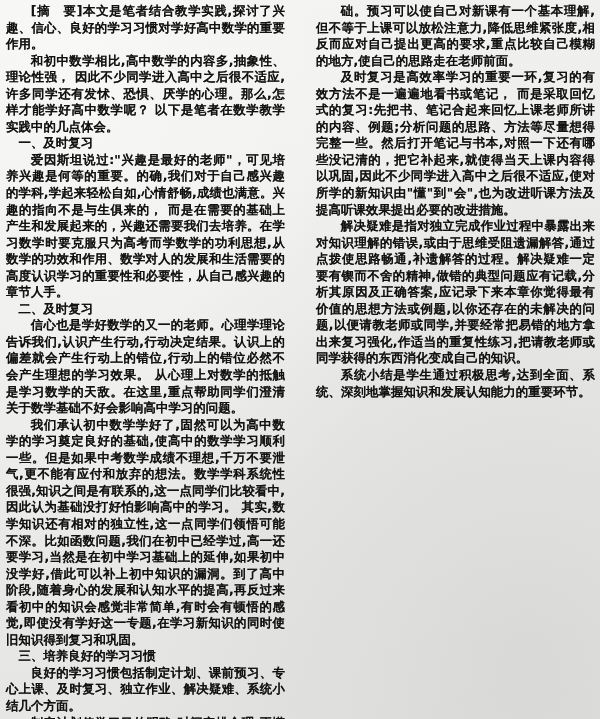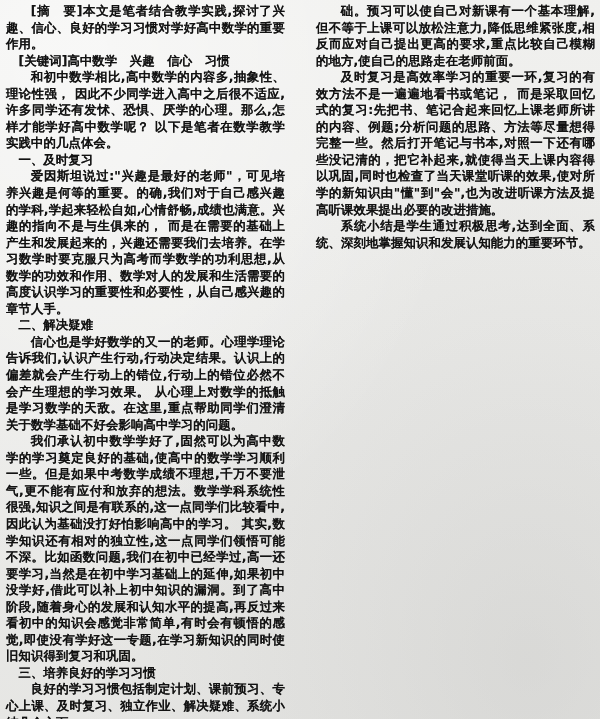--- a/index.html
+++ b/index.html
@@ -64,34 +64,34 @@
   .abstract { text-indent: 2em; }
 </style>
 </head>
 <body>
 
 <div id="page">
   <div class="columns">
 
     <div class="col col-left">
       <p class="para abstract">[摘　要]本文是笔者结合教学实践,探讨了兴趣、信心、良好的学习习惯对学好高中数学的重要作用。</p>
-      <p class="para heading">[关键词]高中数学　兴趣　信心　习惯</p>
       <p class="para">和初中数学相比,高中数学的内容多,抽象性、理论性强， 因此不少同学进入高中之后很不适应,许多同学还有发怵、恐惧、厌学的心理。那么,怎样才能学好高中数学呢？ 以下是笔者在数学教学实践中的几点体会。</p>
       <p class="para heading">一、及时复习</p>
       <p class="para">爱因斯坦说过:"兴趣是最好的老师"，可见培养兴趣是何等的重要。的确,我们对于自己感兴趣的学科,学起来轻松自如,心情舒畅,成绩也满意。兴趣的指向不是与生俱来的， 而是在需要的基础上产生和发展起来的，兴趣还需要我们去培养。在学习数学时要克服只为高考而学数学的功利思想,从数学的功效和作用、数学对人的发展和生活需要的高度认识学习的重要性和必要性，从自己感兴趣的章节人手。</p>
-      <p class="para heading">二、解决疑难</p>
+      <p class="para heading">二、及时复习</p>
       <p class="para">信心也是学好数学的又一的老师。心理学理论告诉我们,认识产生行动,行动决定结果。认识上的偏差就会产生行动上的错位,行动上的错位必然不会产生理想的学习效果。 从心理上对数学的抵触是学习数学的天敌。在这里,重点帮助同学们澄清关于数学基础不好会影响高中学习的问题。</p>
       <p class="para">我们承认初中数学学好了,固然可以为高中数学的学习奠定良好的基础,使高中的数学学习顺利一些。但是如果中考数学成绩不理想,千万不要泄气,更不能有应付和放弃的想法。数学学科系统性很强,知识之间是有联系的,这一点同学们比较看中,因此认为基础没打好怕影响高中的学习。 其实,数学知识还有相对的独立性,这一点同学们领悟可能不深。比如函数问题,我们在初中已经学过,高一还要学习,当然是在初中学习基础上的延伸,如果初中没学好,借此可以补上初中知识的漏洞。到了高中阶段,随着身心的发展和认知水平的提高,再反过来看初中的知识会感觉非常简单,有时会有顿悟的感觉,即使没有学好这一专题,在学习新知识的同时使旧知识得到复习和巩固。</p>
       <p class="para heading">三、培养良好的学习习惯</p>
       <p class="para">良好的学习习惯包括制定计划、课前预习、专心上课、及时复习、独立作业、解决疑难、系统小结几个方面。</p>
       <p class="para">制定计划使学习目的明确,时间安排合理,不慌不忙,稳扎稳打,它是推动学生主动学习和克服困难的内在动力。但计划一定要切实可行,既有长远打算,又有短期安排,执行过程中严格要求自己,磨炼学习意志。</p>
 
     </div>
 
     <div class="col col-right">
       <p class="para">础。预习可以使自己对新课有一个基本理解,但不等于上课可以放松注意力,降低思维紧张度,相反而应对自己提出更高的要求,重点比较自己模糊的地方,使自己的思路走在老师前面。</p>
-      <p class="para">及时复习是高效率学习的重要一环,复习的有效方法不是一遍遍地看书或笔记， 而是采取回忆式的复习:先把书、笔记合起来回忆上课老师所讲的内容、例题;分析问题的思路、方法等尽量想得完整一些。然后打开笔记与书本,对照一下还有哪些没记清的，把它补起来,就使得当天上课内容得以巩固,同时也检查了当天课堂听课的效果,使对所学的新知识由"懂"到"会",也为改进听课方法及提高听课效果提出必要的改进措施。</p>
+      <p class="para">及时复习是高效率学习的重要一环,复习的有效方法不是一遍遍地看书或笔记， 而是采取回忆式的复习:先把书、笔记合起来回忆上课老师所讲的内容、例题;分析问题的思路、方法等尽量想得完整一些。然后打开笔记与书本,对照一下还有哪些没记清的，把它补起来,就使得当天上课内容得以巩固,因此不少同学进入高中之后很不适应,使对所学的新知识由"懂"到"会",也为改进听课方法及提高听课效果提出必要的改进措施。</p>
+      <p class="para">解决疑难是指对独立完成作业过程中暴露出来对知识理解的错误,或由于思维受阻遗漏解答,通过点拨使思路畅通,补遗解答的过程。解决疑难一定要有锲而不舍的精神,做错的典型问题应有记载,分析其原因及正确答案,应记录下来本章你觉得最有价值的思想方法或例题,以你还存在的未解决的问题,以便请教老师或同学,并要经常把易错的地方拿出来复习强化,作适当的重复性练习,把请教老师或同学获得的东西消化变成自己的知识。</p>
       <p class="para">系统小结是学生通过积极思考,达到全面、系统、深刻地掌握知识和发展认知能力的重要环节。</p>
 
     </div>
 
   </div>
 </div>
 
 </body></html>

